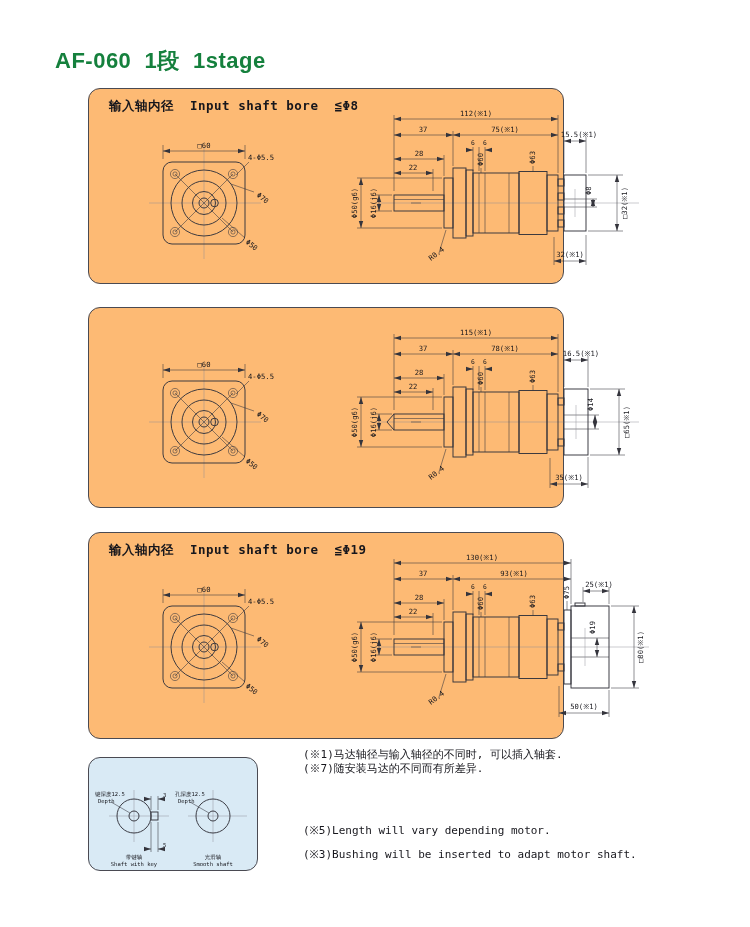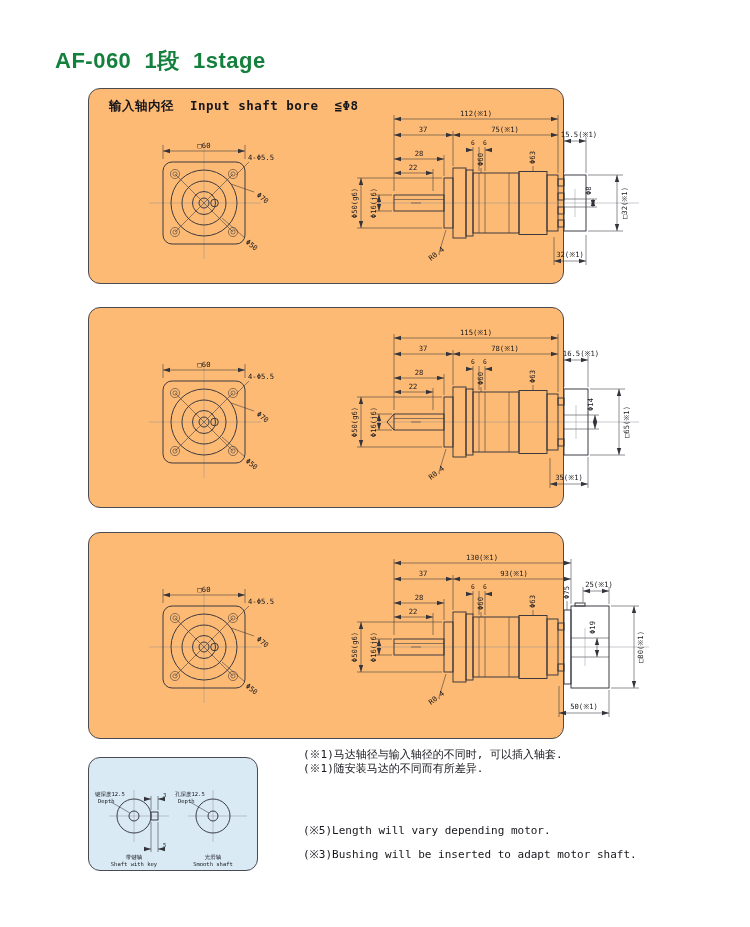--- a/index.html
+++ b/index.html
@@ -266,20 +266,23 @@
       <text transform="translate(540,114) rotate(-90)" text-anchor="middle">□65(※1)</text>
       <line class="tn" x1="461" y1="150" x2="461" y2="180"></line>
         <line class="tn" x1="499" y1="149" x2="499" y2="180"></line>
       <line class="tn" x1="461" y1="176" x2="499" y2="176" marker-start="url(#aS)" marker-end="url(#aE)"></line>
       <text x="480" y="172" text-anchor="middle">35(※1)</text>
     </g>
   </svg>
 </section>
 
 <section class="panel" style="top:532px;height:207px">
+  <div class="phead">
+    <span>输入轴内径</span><span>Input shaft bore</span><span>≦Φ19</span>
+  </div>
   <svg width="584" height="207" viewBox="0 0 584 207">
     <g>
       <line class="cl" x1="115" y1="58" x2="115" y2="170"></line>
         <line class="cl" x1="60" y1="114" x2="172" y2="114"></line>
       <rect class="ln" x="74" y="73" width="82" height="82" rx="9"></rect>
       <line class="tn" x1="86" y1="85" x2="144" y2="143"></line>
         <line class="tn" x1="144" y1="85" x2="86" y2="143"></line>
       <circle class="ln" cx="115" cy="114" r="33"></circle>
         <circle class="ln" cx="115" cy="114" r="22"></circle>
       <circle class="ln" cx="115" cy="114" r="11.5"></circle>
@@ -419,16 +422,16 @@
         <circle class="ln" cx="124" cy="58" r="5"></circle>
       <line class="tn" x1="101" y1="44" x2="120" y2="55"></line>
       <text x="86" y="38" class="sm">孔深度12.5</text>
       <text x="89" y="45" class="sm">Depth</text>
       <text x="124" y="101" text-anchor="middle" class="sm">光滑轴</text>
       <text x="124" y="108" text-anchor="middle" class="sm">Smooth shaft</text>
     </g>
   </svg>
 </section>
 
-<div class="note" style="top:761px">(※1)随安装马达的不同而有所差异.</div>
+<div class="note" style="top:761px">(※7)随安装马达的不同而有所差异.</div>
 <div class="note" style="top:747px">(※1)马达轴径与输入轴径的不同时, 可以插入轴套.</div>
 <div class="note" style="top:822px">(※5)Length will vary depending motor.</div>
 <div class="note" style="top:846px">(※3)Bushing will be inserted to adapt motor shaft.</div>
 
 </body></html>

